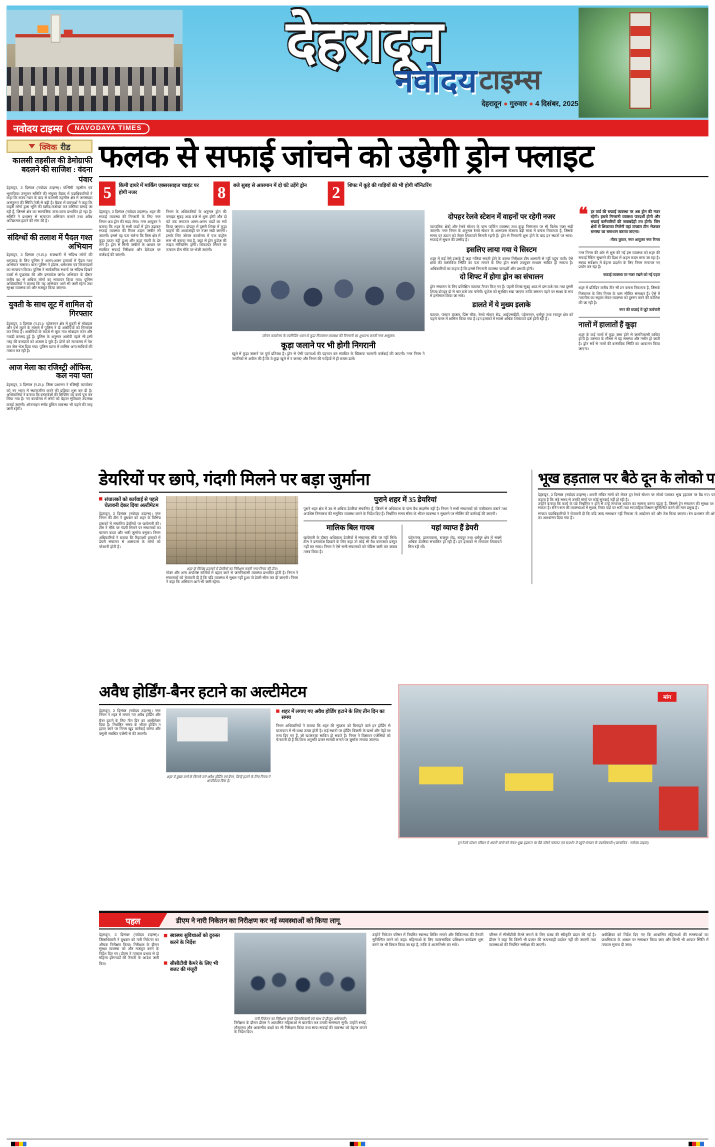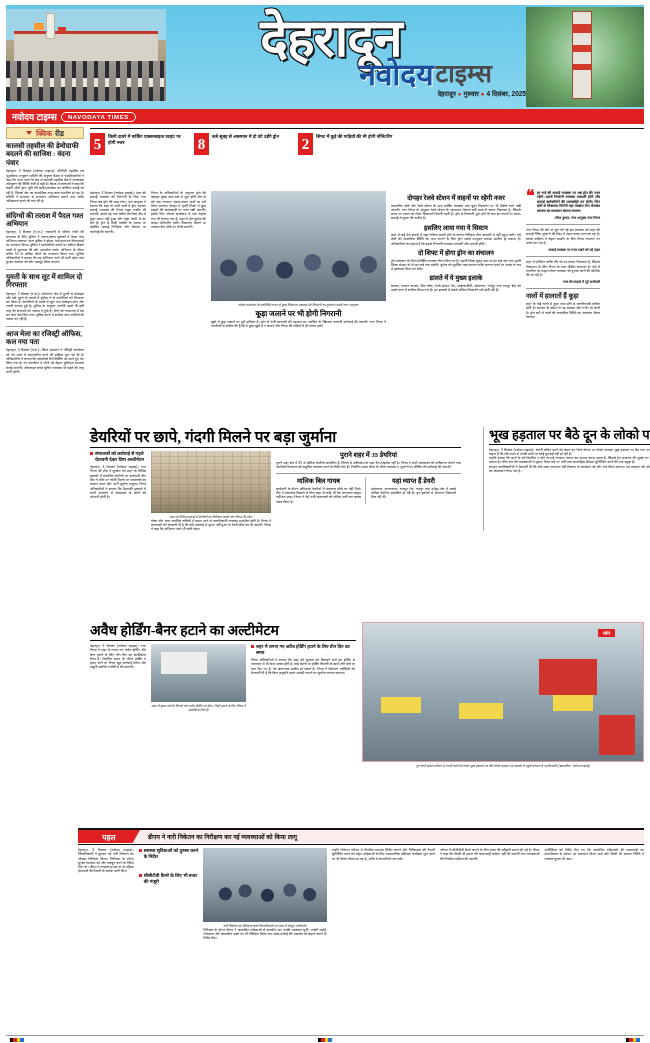--- a/index.html
+++ b/index.html
@@ -96,21 +96,21 @@
   .content { position:relative; margin:3px 6px 0 6px; }
   .leftrail { position:absolute; left:0; top:0; width:78px; }
   .qr-tag {
     background:#f6e7b0; border:1px solid #cbb26a; height:12px; display:flex; align-items:center;
     justify-content:center; gap:3px; font-size:7.5px; font-weight:700;
   }
   .qr-tag .t1 { color:#c0392b; font-family:"Liberation Serif",serif; }
   .qr-tag .t2 { color:#333; }
   .qr-tag .tri { width:0;height:0;border-left:3px solid transparent;border-right:3px solid transparent;border-top:4px solid #c0392b; margin-right:1px;}
   .rail-hl { font-size:7px; line-height:8.4px; font-weight:700; color:#111; margin:3px 0 2px 0;
-             font-family:"Liberation Serif",serif; }
+             font-family:"Liberation Serif",serif;text-align:right; }
   .rail-body { font-size:3.4px; line-height:4.3px; text-align:justify; color:#222; }
   .rail-div { height:1px; background:#9a9a9a; margin:4px 0 3px; }
 
   
   .mainhead {
     position:absolute; left:84px; top:0; right:0;
   }
   .mainhead h1 {
     font-family:"Liberation Serif","DejaVu Serif",serif;
     font-size:29px; line-height:32px; font-weight:700; color:#000; white-space:nowrap;
@@ -172,21 +172,21 @@
   .bullet-hd .sq { width:3px; height:3px; background:#e02020; margin-top:1px; flex:0 0 auto; }
 
   .smallhead { font-family:"Liberation Serif",serif; font-weight:700; font-size:6.6px;
                text-align:center; line-height:7.6px; margin-bottom:2px;}
 
   
   .deck3 { position:absolute; left:84px; top:495px; right:0; }
   .deck3 h2 { font-family:"Liberation Serif",serif; font-weight:700; font-size:14px; line-height:17px; color:#000; white-space:nowrap;}
 
   
-  .bottom { position:absolute; left:72px; top:700px; right:0; }
+  .bottom { position:absolute; left:84px; top:700px; right:0; }
   .tagrow { display:flex; align-items:center; background:#fdecec; height:13px; }
   .tagrow .tag {
     background:#e02020; color:#fff; font-weight:700; font-size:7.5px; width:62px; height:13px;
     display:flex; align-items:center; justify-content:center; font-family:"Liberation Serif",serif;
     clip-path: polygon(0 0, 100% 0, 88% 100%, 0 100%);
   }
   .tagrow .kicker { font-size:6.2px; font-weight:700; color:#111; margin-left:8px; }
   .bottom h2 {
     font-family:"Liberation Serif",serif; font-weight:700; font-size:20.5px; line-height:25px;
     color:#000; white-space:nowrap; margin-top:1px;
@@ -302,20 +302,21 @@
       </div>
       <div class="rail-div"></div>
 
       <div>
         <div class="rail-hl">आज मेला का रजिस्ट्री ऑफिस, कल नया पता</div>
         <div class="rail-body">देहरादून, 3 दिसंबर (न.टा.)। जिला प्रशासन ने रजिस्ट्री कार्यालय को नए भवन में स्थानांतरित करने की प्रक्रिया शुरू कर दी है। अधिकारियों ने बताया कि दस्तावेजों की शिफ्टिंग का कार्य पूरा कर लिया गया है। नए कार्यालय में लोगों को बेहतर सुविधाएं उपलब्ध कराई जाएंगी। ऑनलाइन स्लॉट बुकिंग व्यवस्था भी पहले की तरह जारी रहेगी।</div>
       </div>
     </div>
 
     <div class="mainhead">
+      <h1>फलक से सफाई जांचने को उड़ेगी ड्रोन फ्लाइट</h1>
       <div class="head-rule"></div>
       <div class="numrow">
         <div class="numbox">
           <div class="n">5</div>
           <div class="txt">किमी दायरे में मार्किंग एक्सरसाइज प्वाइंट पर होगी नजर</div>
         </div>
         <div class="numbox">
           <div class="n">8</div>
           <div class="txt">बजे सुबह से आसमान में दो घंटे उड़ेंगे ड्रोन</div>
         </div>

